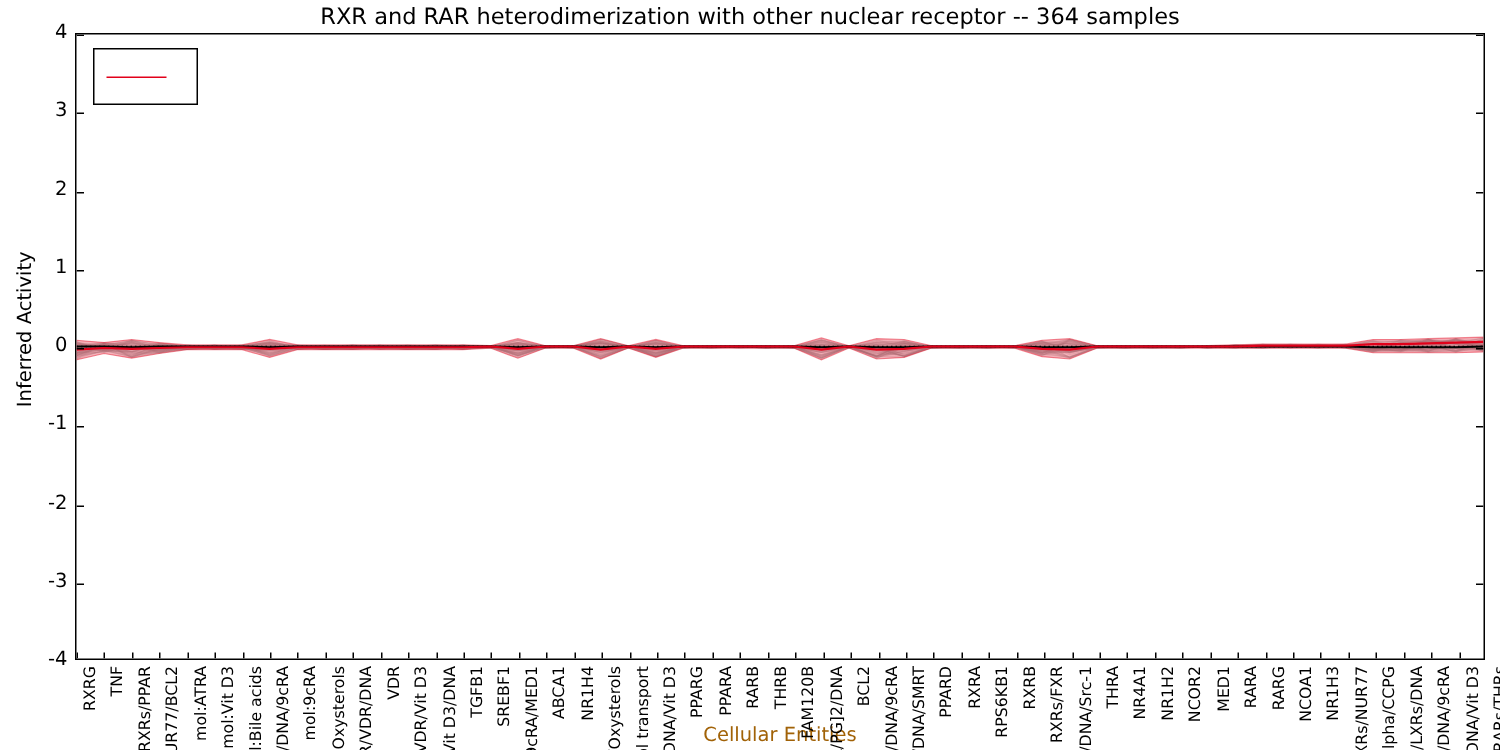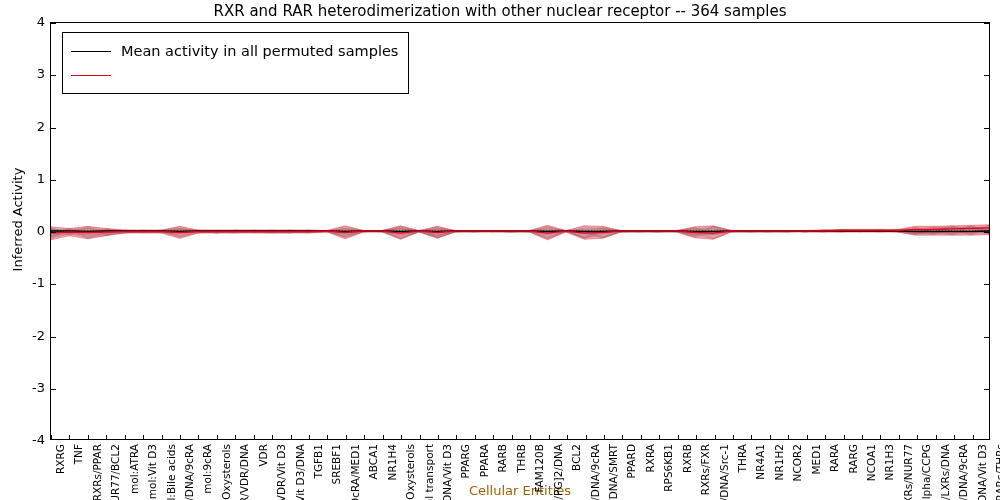--- a/index.html
+++ b/index.html
@@ -350,20 +350,16 @@
         <div class="xtick-mark" style="left: 847.843px;"></div>
         <div class="xtick-mark" style="left: 866.275px;"></div>
         <div class="xtick-mark" style="left: 884.706px;"></div>
         <div class="xtick-mark" style="left: 903.137px;"></div>
         <div class="xtick-mark" style="left: 921.569px;"></div>
       </div>
   </div>
 
   <div id="legend">
       <div class="legend-row">
-        <div class="legend-line" style="border-top-color: rgb(0, 0, 0);"></div>
-        <div class="legend-text">Mean activity in all permuted samples</div>
-      </div>
-      <div class="legend-row">
         <div class="legend-line" style="border-top-color: rgb(226, 0, 26);"></div>
       </div>
     </div>
 </div>
 
 </body></html>

